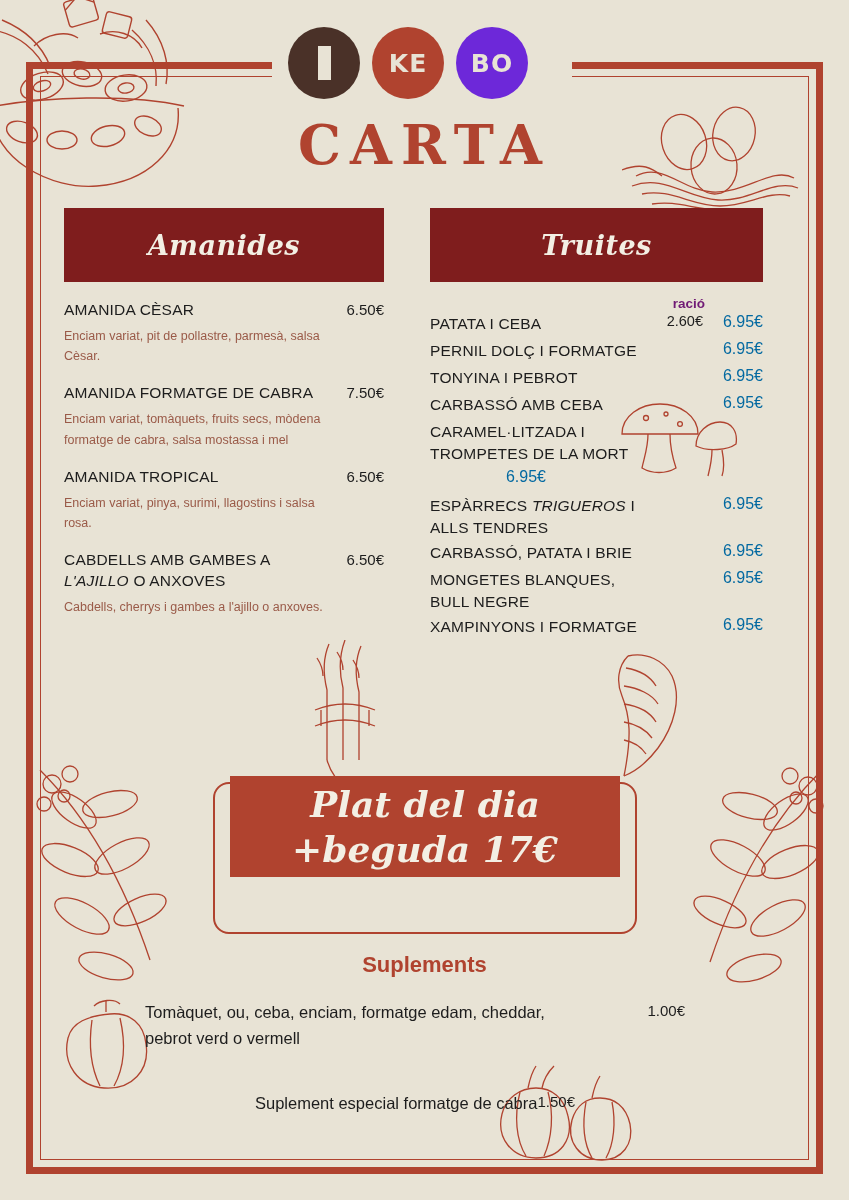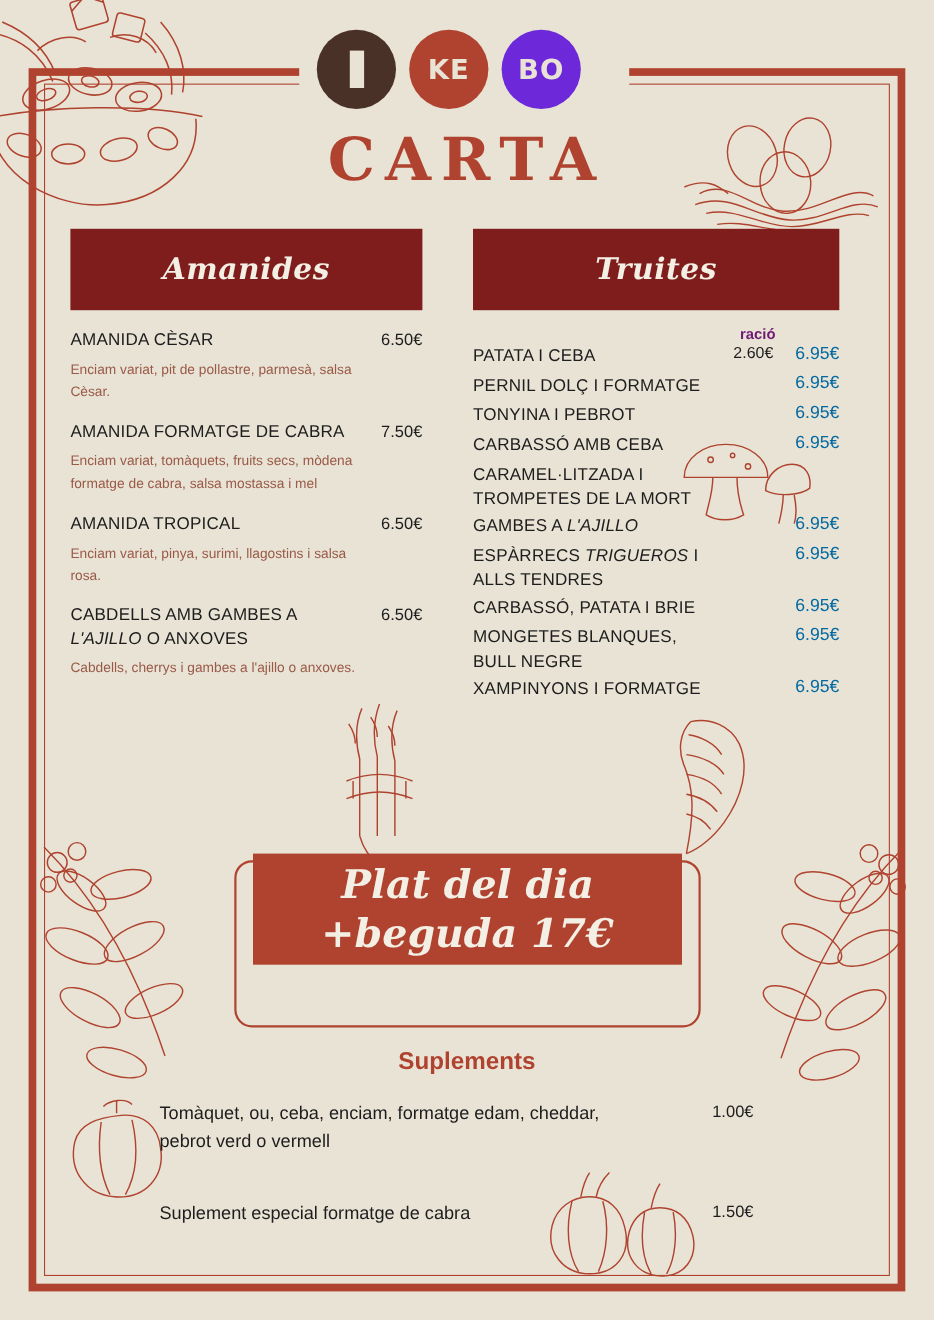--- a/index.html
+++ b/index.html
@@ -267,21 +267,21 @@
     color: #1d1d1d;
     line-height: 1.55;
     max-width: 440px;
   }
   .sup-price {
     font-size: 15px;
     color: #1d1d1d;
     white-space: nowrap;
     padding-top: 2px;
   }
-  .sup-row-2 { margin-top: 40px; }
+  .sup-row-2 { margin-top: 40px; justify-content: center; }
 
   
   .deco {
     position: absolute;
     z-index: 1;
     pointer-events: none;
   }
   .deco svg { display: block; }
   .deco-salad  { left: -18px;  top: -10px; }
   .deco-eggs   { left: 622px;  top: 104px; }
@@ -518,21 +518,20 @@
       <div class="trow-name">CARBASSÓ AMB CEBA</div>
       <div class="trow-racio"></div>
       <div class="trow-price">6.95€</div>
     </div>
     <div class="trow">
       <div class="trow-name">CARAMEL·LITZADA I TROMPETES DE LA MORT</div>
       <div class="trow-racio"></div>
       <div class="trow-price"></div>
     </div>
     <div class="trow">
-      <div class="trow-name">GAMBES A <i>L'AJILLO</i></div>
       <div class="trow-racio"></div>
       <div class="trow-price">6.95€</div>
     </div>
     <div class="trow">
       <div class="trow-name">ESPÀRRECS <i>TRIGUEROS</i>  I ALLS TENDRES</div>
       <div class="trow-racio"></div>
       <div class="trow-price">6.95€</div>
     </div>
     <div class="trow">
       <div class="trow-name">CARBASSÓ, PATATA I BRIE</div>

